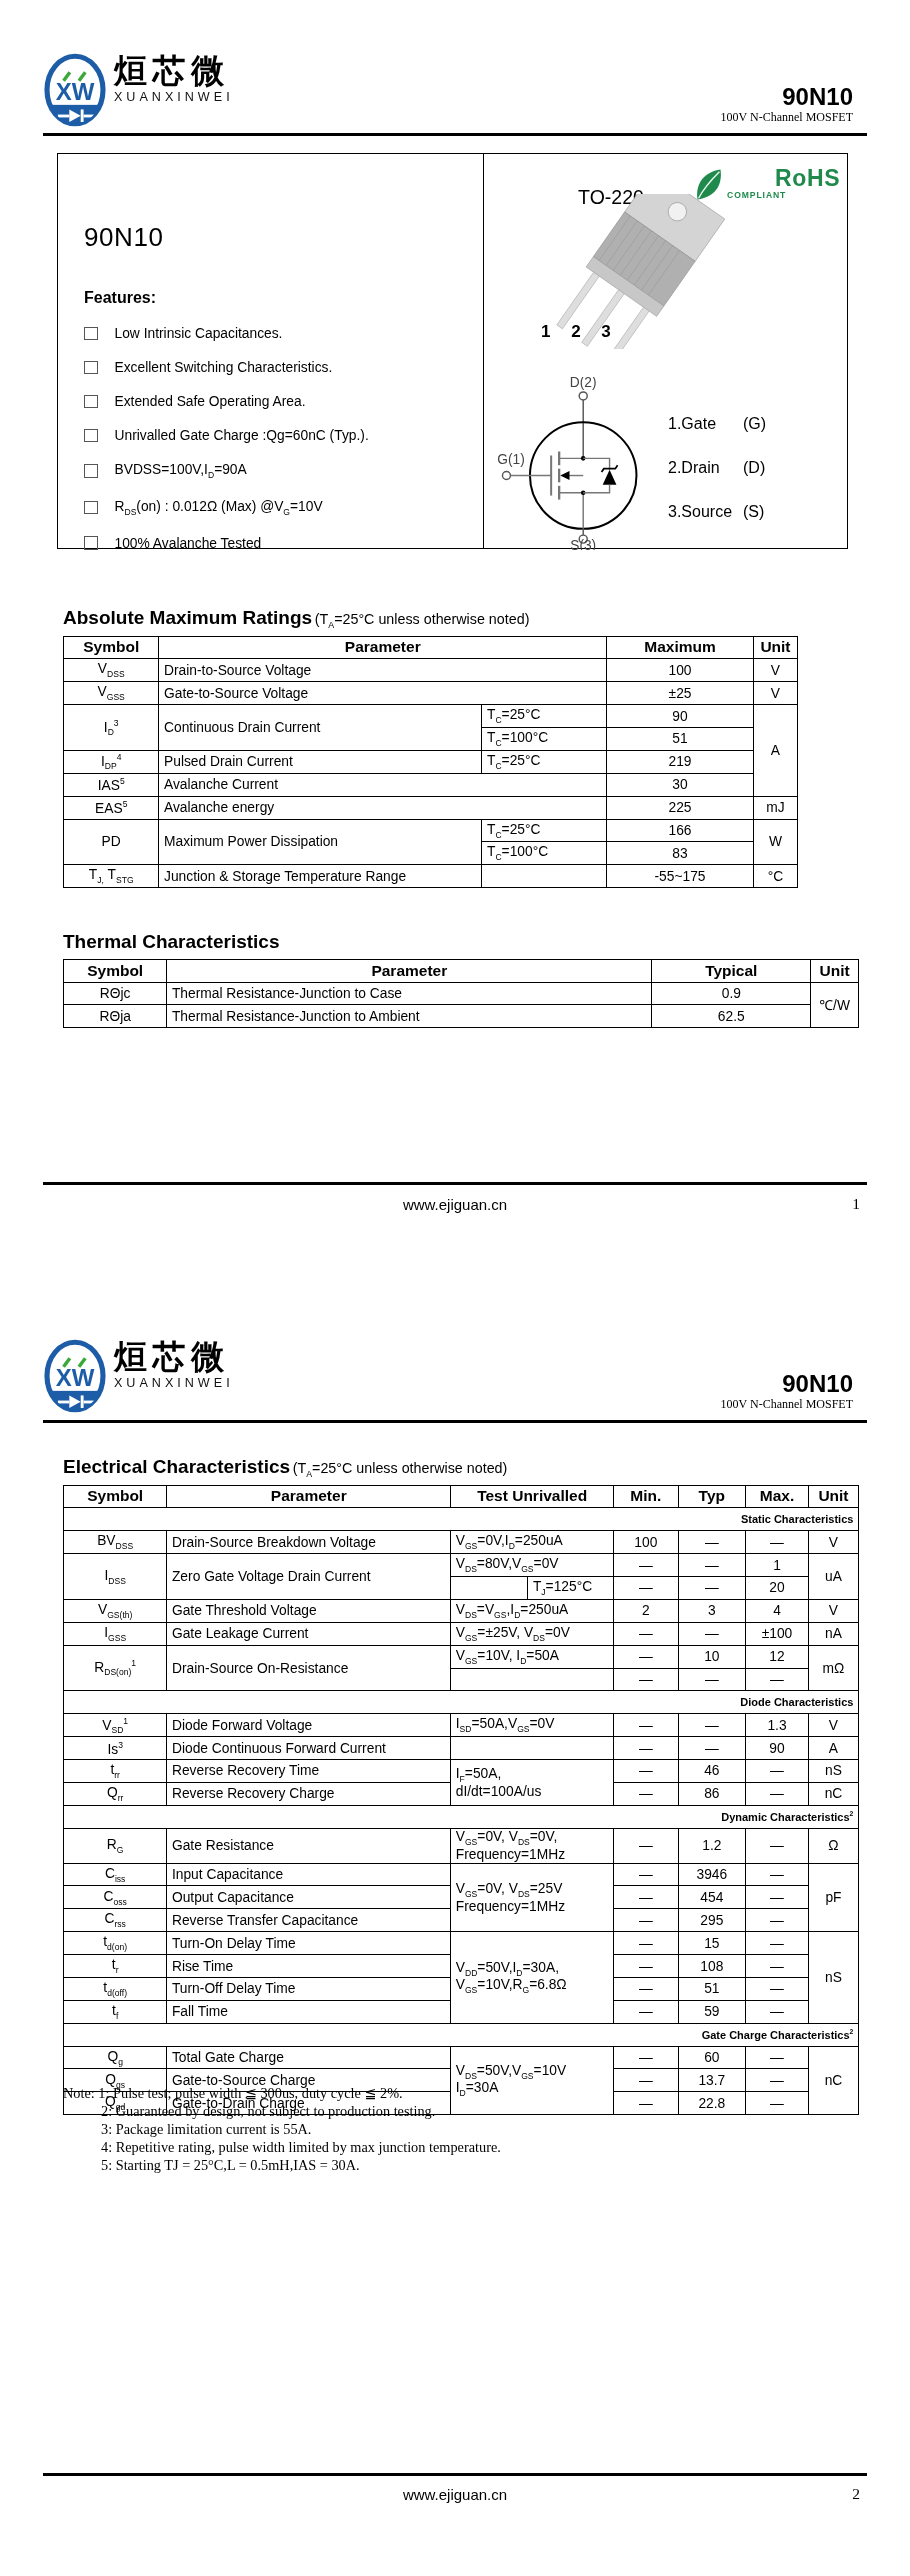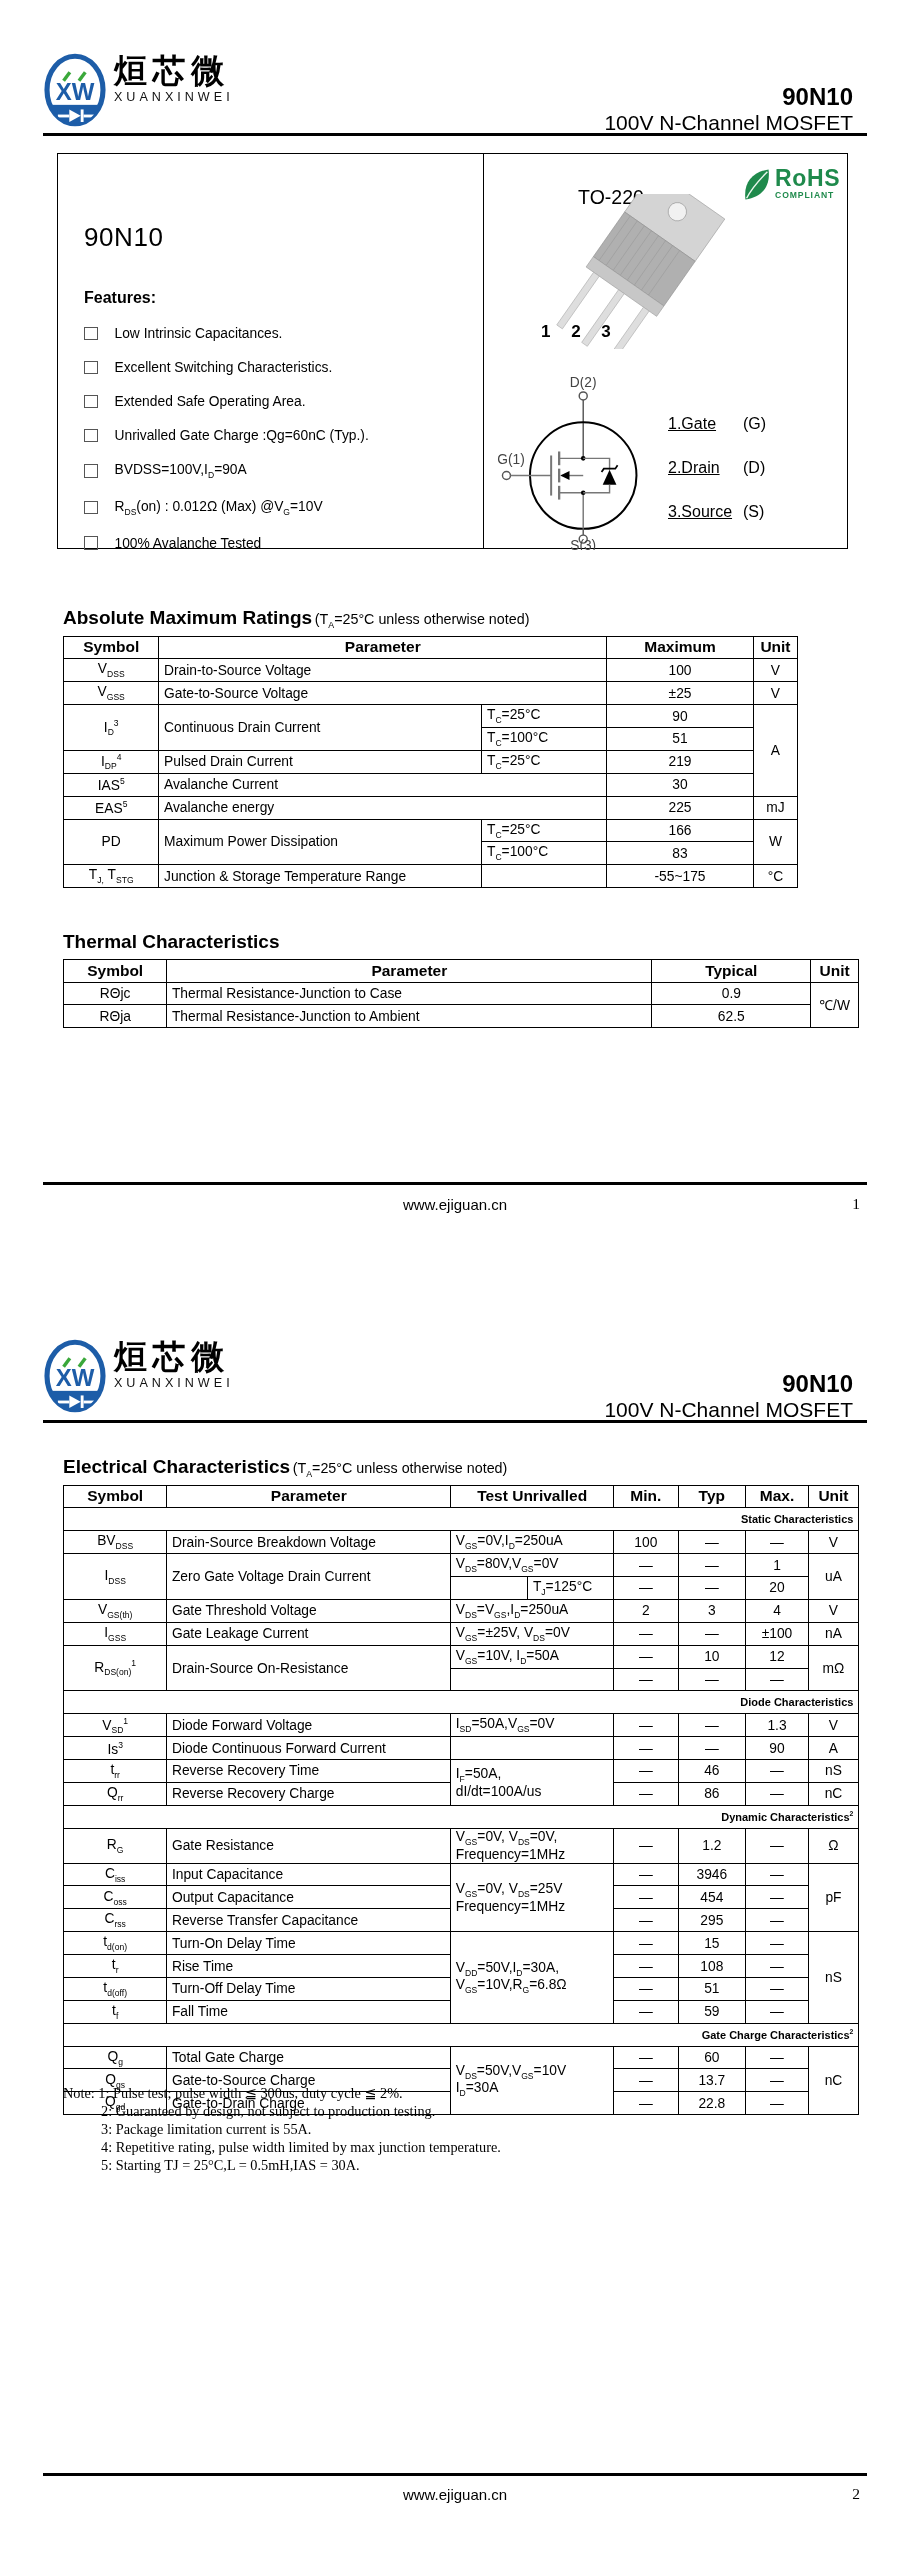--- a/index.html
+++ b/index.html
@@ -7,40 +7,40 @@
          font-family:"Liberation Sans",sans-serif;color:#000;overflow:hidden;}
   .abs{position:absolute;}
 
   
   .logo-row{display:flex;align-items:flex-start;}
   .brand-txt{margin-left:6.9px;}
   .brand-cn{font-size:33px;font-weight:bold;letter-spacing:5.7px;line-height:37px;color:#000;}
   .brand-en{font-size:12.6px;letter-spacing:4px;color:#111;margin-top:1.1px;}
   .hdr-right{text-align:right;line-height:1.15;}
   .hdr-part{font-size:24px;font-weight:bold;}
-  .hdr-sub{font-size:21px;}
+  .hdr-sub{font-size:12px;font-family:Liberation Serif, serif;}
   .rule{height:3.4px;background:#000;}
 
   
   .featbox{border:1.7px solid #000;display:flex;}
   .fb-left{width:426px;border-right:1.1px solid #000;position:relative;padding-left:26px;box-sizing:border-box;}
   .fb-right{flex:1;position:relative;}
   .part-big{margin-top:68px;font-size:26px;letter-spacing:0.6px;}
   .feat-title{margin-top:36px;font-size:16px;font-weight:bold;}
   .feat-item{display:flex;align-items:center;margin-top:19px;}
   .feat-box{width:11.5px;height:11.5px;border:1.1px solid #555;margin-right:17px;flex:none;}
   .feat-txt{font-size:13.8px;}
   .pkg-name{text-align:center;font-size:19.5px;}
   .rohs{display:flex;align-items:flex-start;}
   .rohs-txt{margin-left:3.4px;line-height:1;}
-  .rohs-1{font-size:23px;font-weight:bold;color:#1f8a4c;letter-spacing:0.6px;}
+  .rohs-1{font-size:23px;font-weight:bold;color:#1f8a4c;letter-spacing:0.6px;margin-left:48px;}
   .rohs-2{font-size:8.6px;font-weight:bold;color:#1f8a4c;letter-spacing:0.9px;margin-top:1.1px;}
   .pins-label{font-size:17px;font-weight:bold;letter-spacing:8px;}
   .pinlist .pl-row{display:flex;font-size:16px;height:44px;align-items:center;}
-  .pl-name{width:75px;text-decoration:underline;}
+  .pl-name{width:75px;}
 
   
   .sect-title{font-size:19px;font-weight:bold;}
   .sect-note{font-size:14.3px;font-weight:normal;}
   table.ds{border-collapse:collapse;width:100%;table-layout:fixed;border:1.7px solid #000;margin-top:5.7px;}
   .ds th,.ds td{border:1.1px solid #000;padding:0.6px 4.6px;font-size:13.8px;height:20.7px;
                 text-align:center;vertical-align:middle;}
   .ds thead th{font-size:15.5px;border-bottom:1.7px solid #000;}
   .ds td.l{text-align:left;}
   .ds td.sec{text-align:right;font-weight:bold;font-size:11px;}

